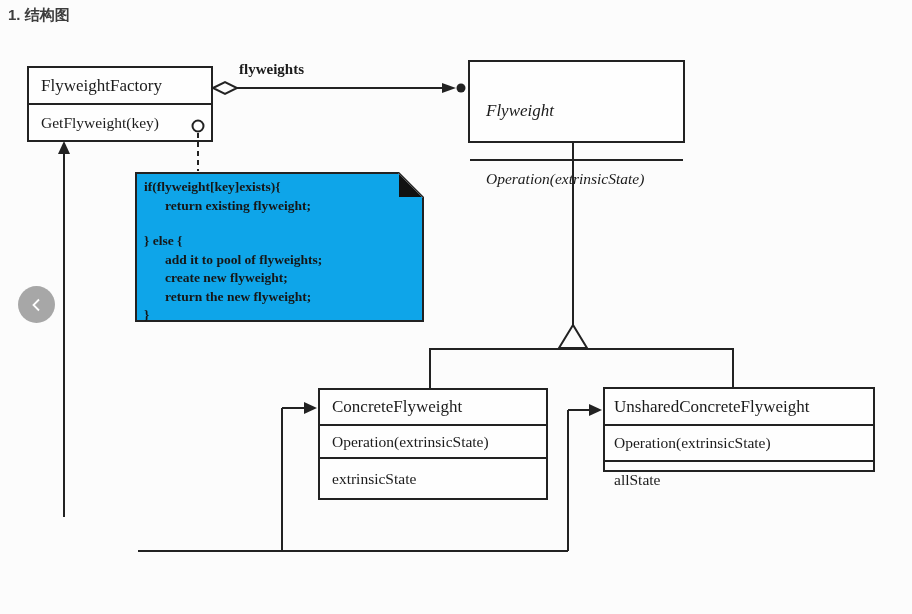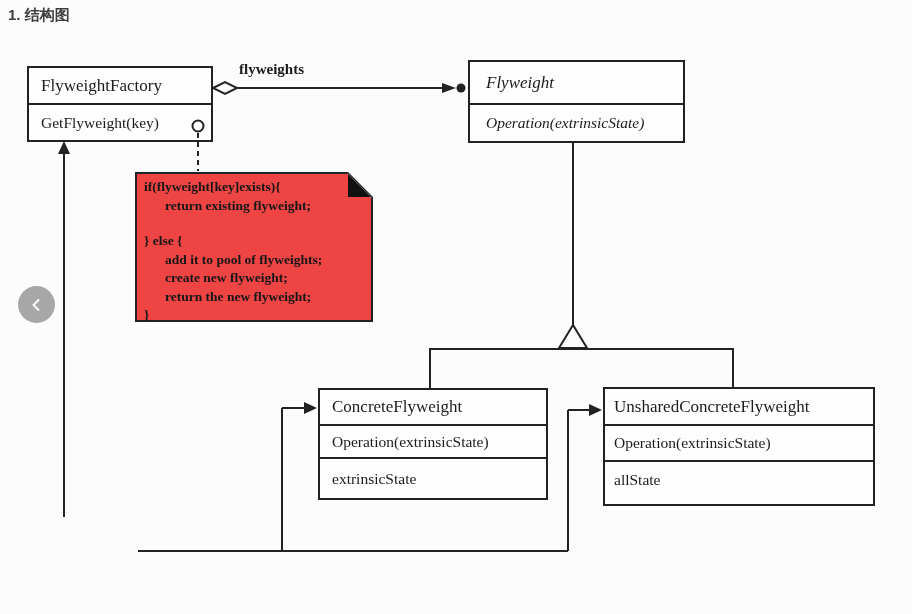--- a/index.html
+++ b/index.html
@@ -24,31 +24,31 @@
     position:absolute;border:2px solid var(--line);background:#fefefe;
   }
   .uml-row{
     display:flex;align-items:center;
     padding-left:12px;
     font-size:15.5px;font-weight:normal;color:#1b1b1b;
     overflow:hidden;white-space:nowrap;
   }
   .uml-row.divider{border-top:2px solid var(--line);}
   .uml-row.cls{font-size:17px;}
-  .uml-box.abstract .uml-row{font-style:italic;}
+  .uml-box.abstract .uml-row{font-style:italic;margin-top:28px;}
   .uml-row.center{justify-content:center;padding-left:0;}
 
   .assoc-label{
     position:absolute;left:239px;top:61px;
     font-size:15px;font-weight:bold;color:#1b1b1b;
   }
 
   .note{
-    position:absolute;left:135px;top:172px;width:238px;height:150px;
-    border:2px solid var(--line);background:#ef4444;
+    position:absolute;left:135px;top:172px;width:289px;height:150px;
+    border:2px solid var(--line);background:#0ea5e9;
     font-size:13.5px;font-weight:bold;color:#161616;
     padding:4px 4px 0 7px;line-height:18.5px;
   }
   .note .indent{padding-left:21px;}
   .note .spacer{height:17px;}
   .note-fold{position:absolute;top:-2px;right:-2px;width:26px;height:26px;}
 
   .connector-layer{
     position:absolute;left:0;top:0;width:912px;height:614px;
     pointer-events:none;
@@ -82,21 +82,21 @@
     <div class="uml-row cls" style="height:41px;padding-left:16px;">Flyweight</div>
     <div class="uml-row divider" style="height:38px;padding-left:16px;">Operation(extrinsicState)</div>
   </div>
 
   <div class="uml-box" style="left:318px;top:388px;width:230px;height:112px;">
     <div class="uml-row cls" style="height:34px;">ConcreteFlyweight</div>
     <div class="uml-row divider" style="height:33px;">Operation(extrinsicState)</div>
     <div class="uml-row divider" style="height:41px;">extrinsicState</div>
   </div>
 
-  <div class="uml-box" style="left:603px;top:387px;width:272px;height:119px;">
+  <div class="uml-box" style="left:603px;top:387px;width:272px;height:85px;">
     <div class="uml-row cls" style="height:35px;padding-left:9px;">UnsharedConcreteFlyweight</div>
     <div class="uml-row divider" style="height:36px;padding-left:9px;">Operation(extrinsicState)</div>
     <div class="uml-row divider" style="height:38px;padding-left:9px;">allState</div>
   </div>
 
 
   <div class="assoc-label">flyweights</div>
 
   <div class="note">
     <div>if(flyweight[key]exists){</div>

